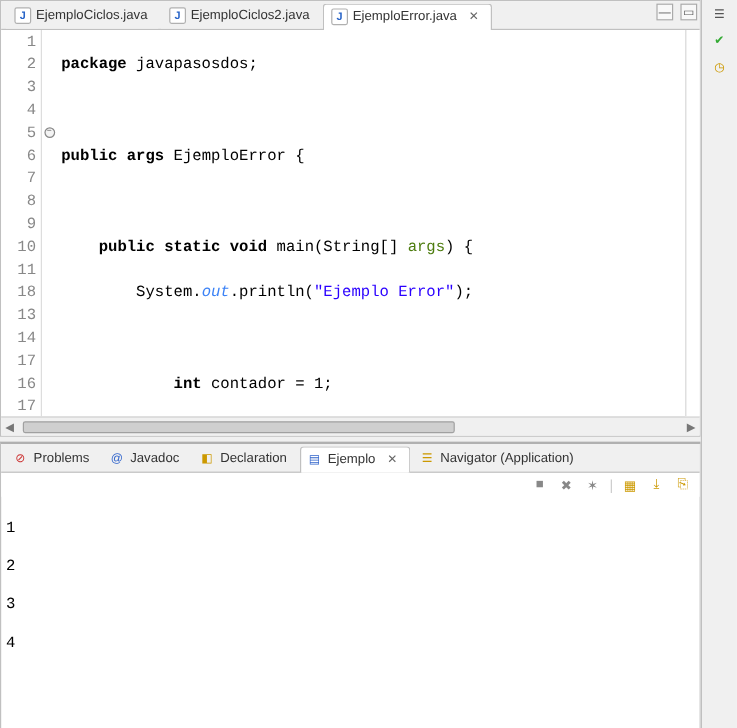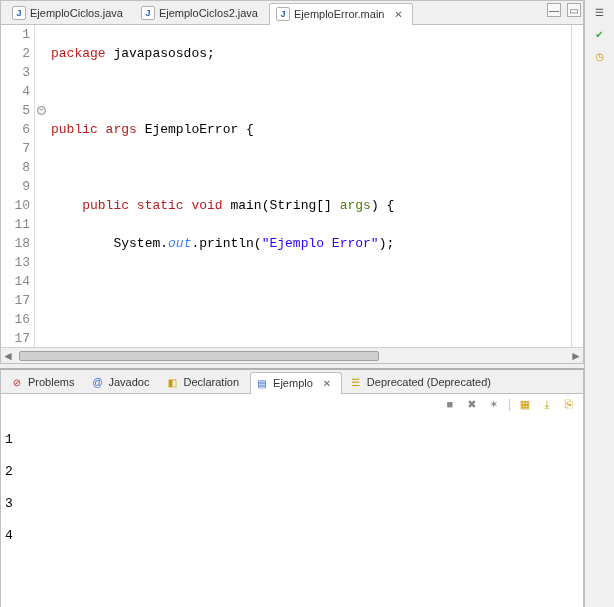--- a/index.html
+++ b/index.html
@@ -134,21 +134,21 @@
   }
   .code-col {
     flex: 1;
     padding-left: 4px;
     white-space: pre;
     overflow: hidden;
     position: relative;
     color: #000;
   }
   .code-line { height: 19px; }
-  .kw { color: #b91c1c; font-weight: normal; text-align: center; }
+  .kw { color: #000000; font-weight: bold; text-align: center; }
   .str { color: #2a00ff; }
   .fld { color: #3b82f6; font-style: italic; }
   .arg { color: #4d7c0f; }
   .overview-ruler {
     width: 12px;
     background: #fff;
     border-left: 1px solid #d8d8d8;
     position: relative;
   }
   .right-strip {
@@ -285,21 +285,21 @@
     <div class="editor-tab">
       <span class="j-icon">J</span>
       <span>EjemploCiclos.java</span>
     </div>
     <div class="editor-tab">
       <span class="j-icon">J</span>
       <span>EjemploCiclos2.java</span>
     </div>
     <div class="editor-tab active">
       <span class="j-icon">J</span>
-      <span>EjemploError.main</span>
+      <span>EjemploError.java</span>
       <span class="tab-close">✕</span>
     </div>
     <div class="toolbar-icons-right">
       <span class="mini-btn">—</span>
       <span class="mini-btn">▭</span>
     </div>
   </div>
 
   <div class="editor-body">
     <div class="marker-col"></div>
@@ -344,20 +344,21 @@
             <div class="anno"></div>
     </div>
     <div class="code-col">
 <div class="code-line"><span class="kw">package</span><span> javapasosdos;</span></div>
 <div class="code-line"></div>
 <div class="code-line"><span class="kw">public</span><span class="kw"> args</span><span> EjemploError {</span></div>
 <div class="code-line"></div>
 <div class="code-line">    <span class="kw">public</span><span class="kw"> static</span><span class="kw"> void</span><span> main(String[] </span><span class="arg">args</span><span>) {</span></div>
 <div class="code-line">        <span>System.</span><span class="fld">out</span><span>.println(</span><span class="str">"Ejemplo Error"</span><span>);</span></div>
 <div class="code-line"></div>
+<div class="code-line">            <span class="kw">int</span><span> contador = 1;</span></div>
 
 
 
 
 
 
 
 
 
     </div>
@@ -386,21 +387,21 @@
       <span class="bicon" style="color:#c90;">◧</span>
       <span>Declaration</span>
     </div>
     <div class="btab active">
       <span class="bicon" style="color:#36c;">▤</span>
       <span>Ejemplo</span>
       <span class="tab-close">✕</span>
     </div>
     <div class="btab">
       <span class="bicon" style="color:#c90;">☰</span>
-      <span>Deprecated (Deprecated)</span>
+      <span>Navigator (Application)</span>
     </div>
   </div>
 
   <div class="console-toolbar">
     <span class="tbtn" style="color:#888;">■</span>
     <span class="tbtn" style="color:#888;">✖</span>
     <span class="tbtn" style="color:#888;">✶</span>
     <span style="color:#ccc;">|</span>
     <span class="tbtn" style="color:#c90;">▦</span>
     <span class="tbtn" style="color:#c90;">⤓</span>

